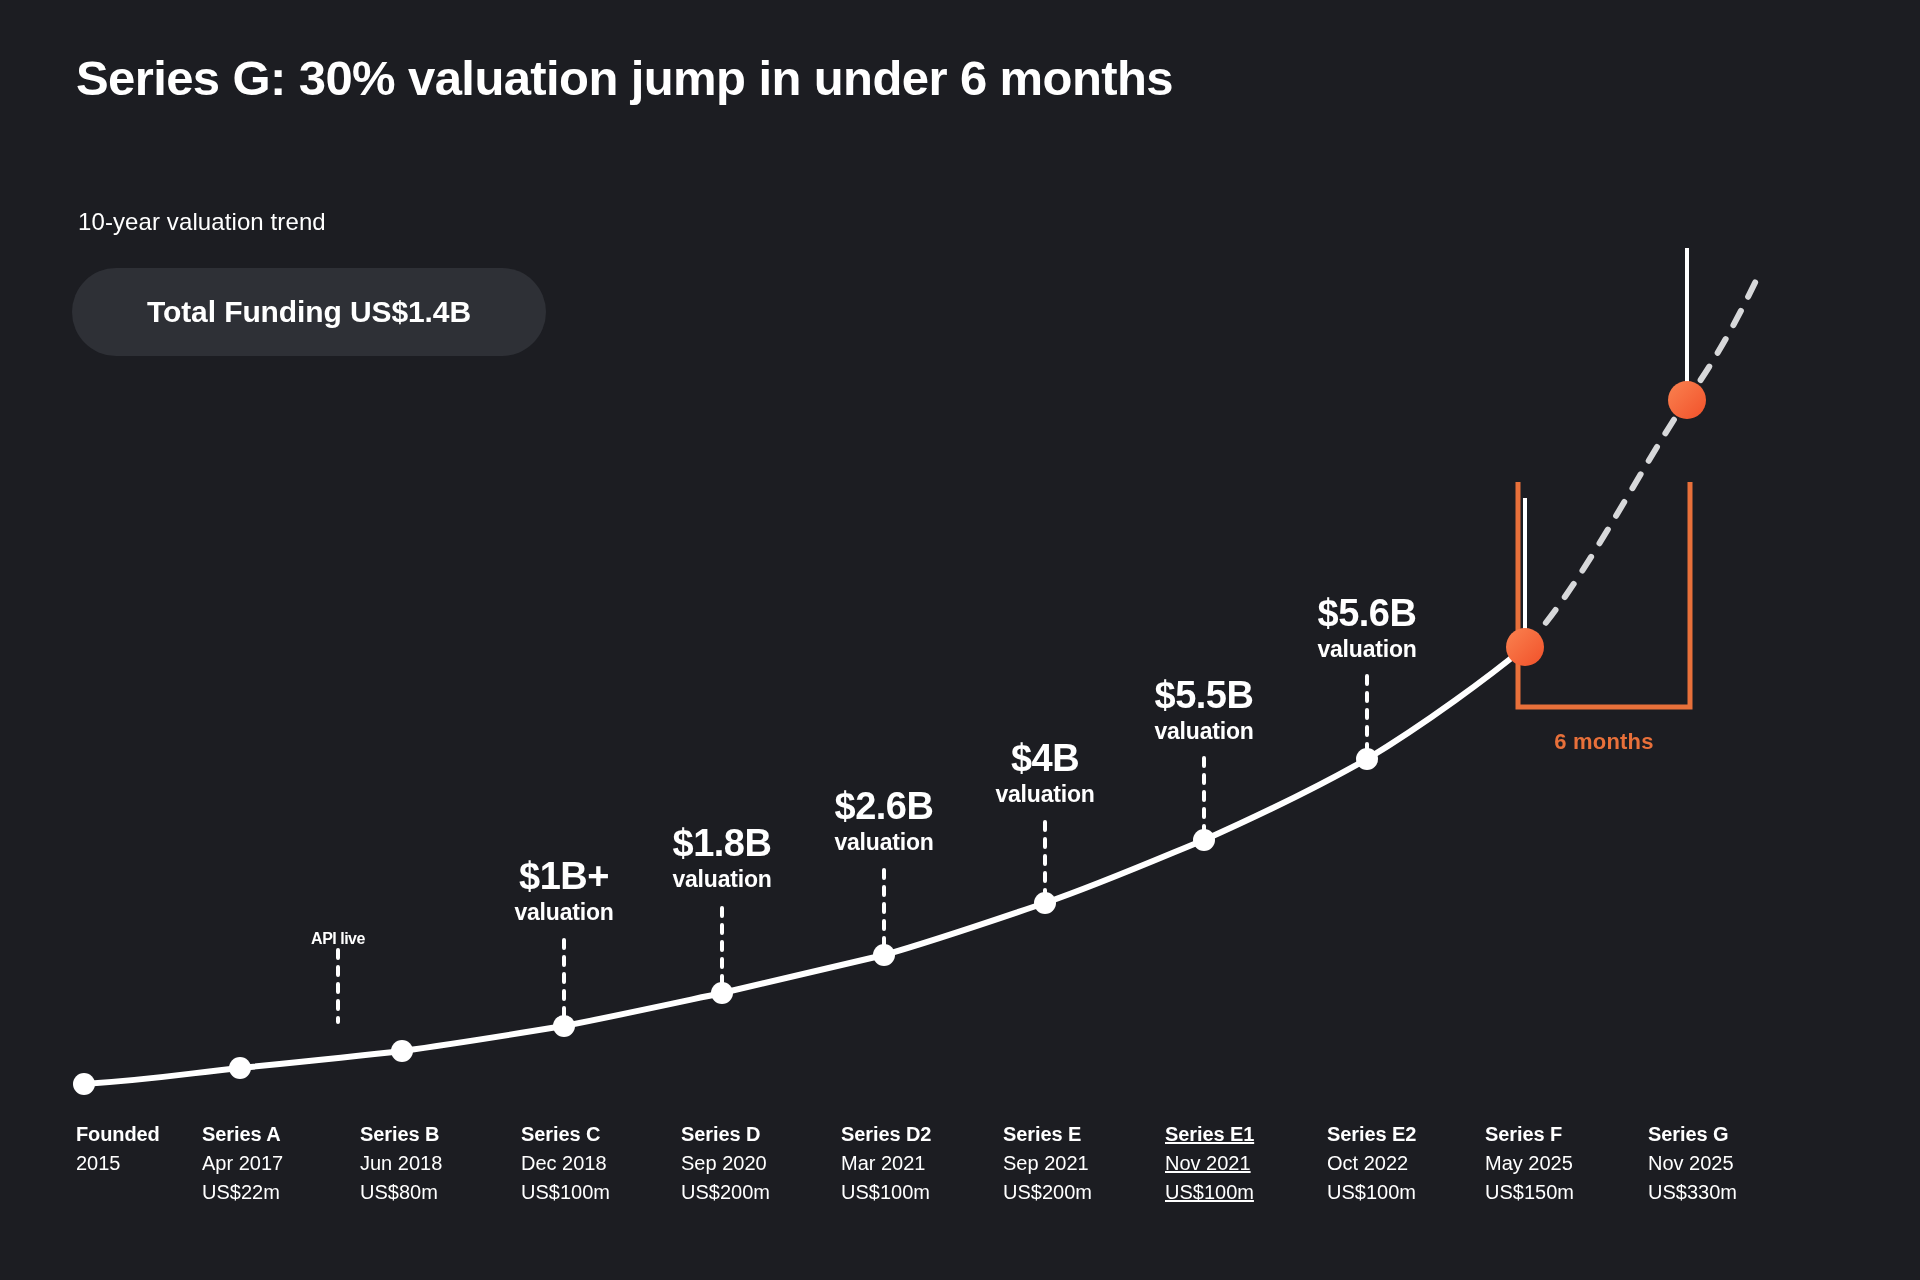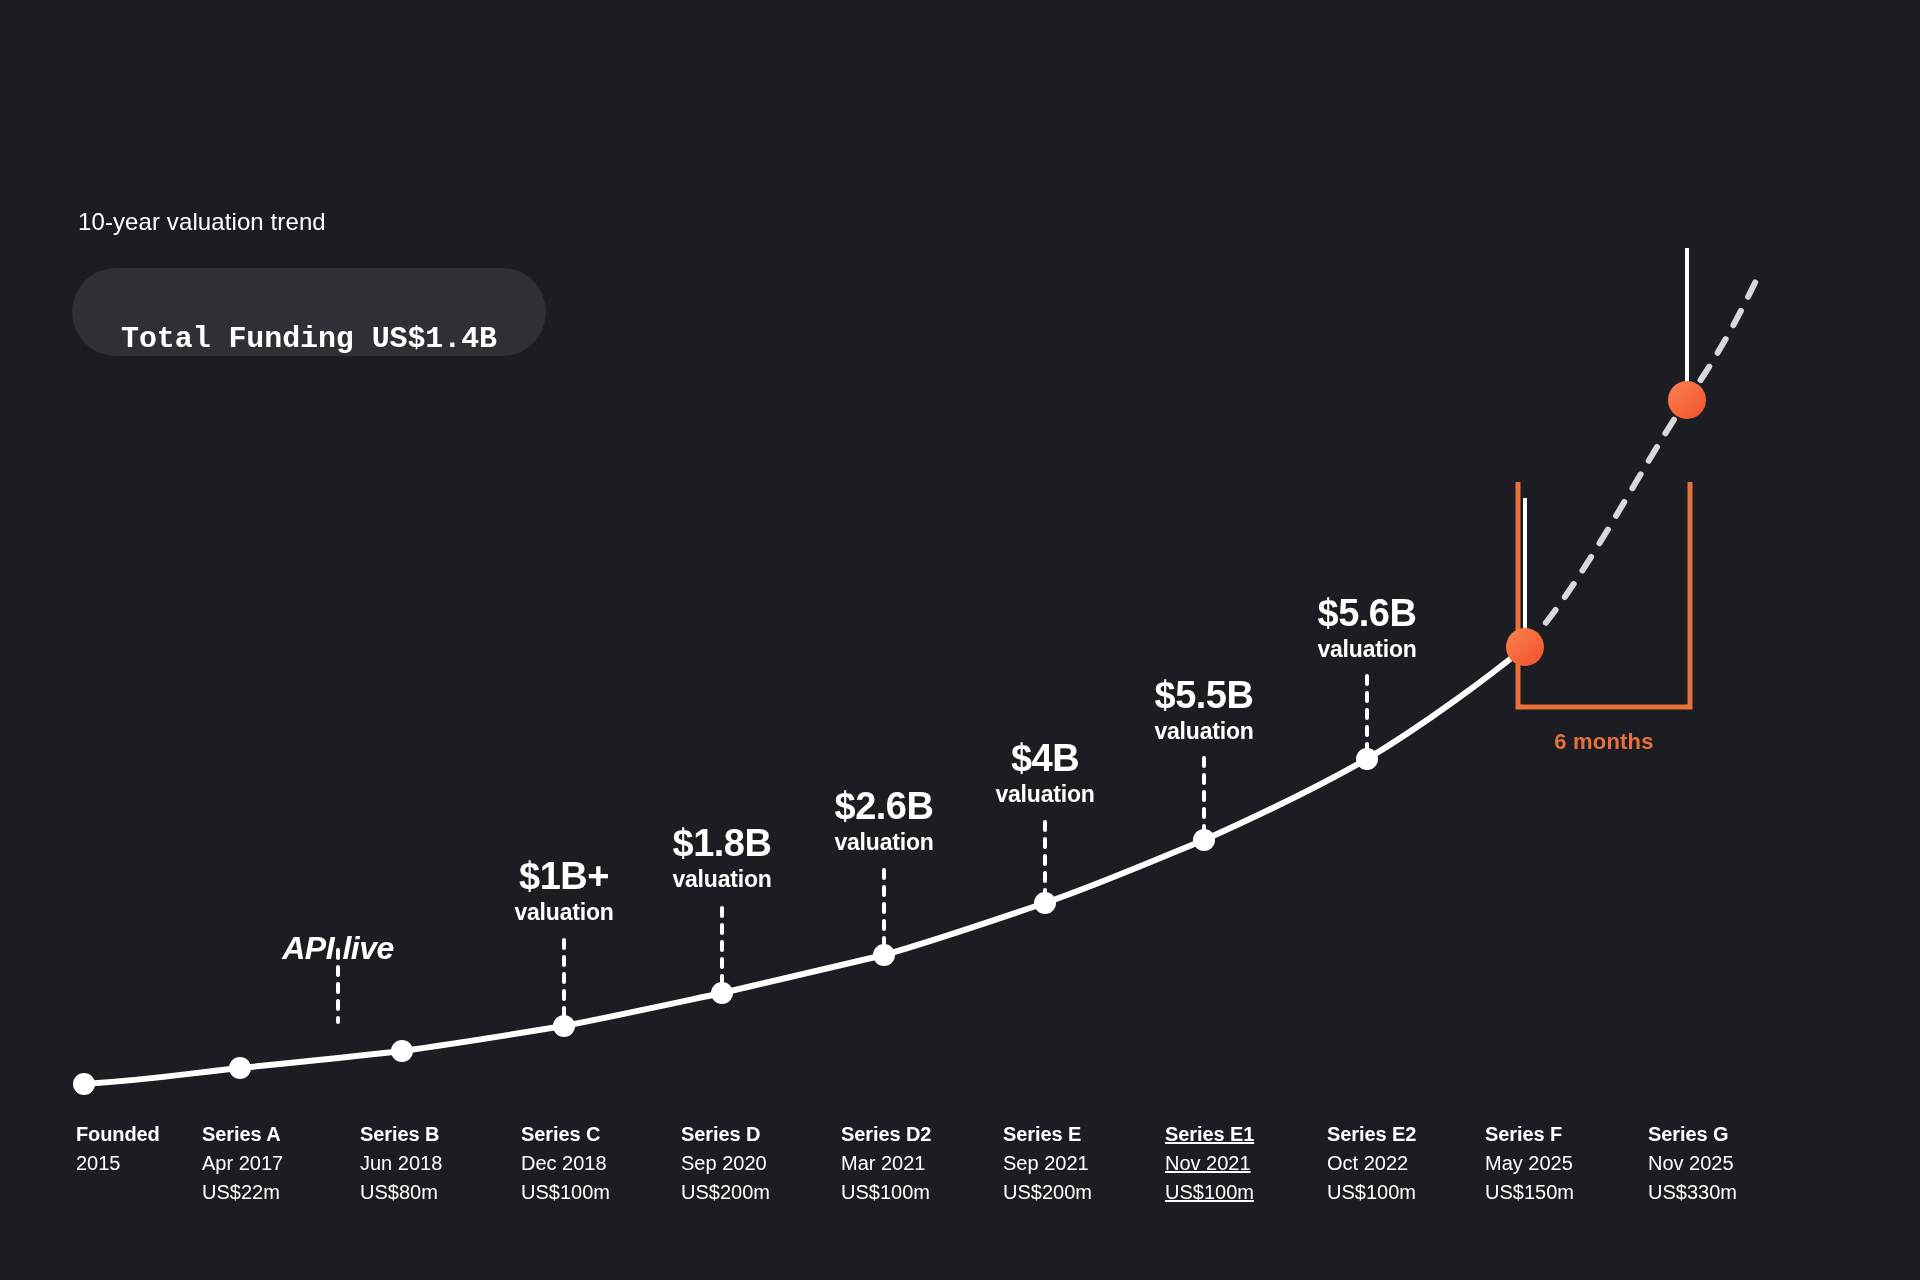--- a/index.html
+++ b/index.html
@@ -19,41 +19,41 @@
   }
   .subtitle {
     position: absolute; left: 78px; top: 208px;
     font-size: 24px; font-weight: 400; color: #ffffff;
     letter-spacing: 0.1px; white-space: nowrap;
   }
   .funding-pill {
     position: absolute; left: 72px; top: 268px;
     width: 474px; height: 88px; border-radius: 44px;
     background: #2e3036;
-    display: flex; align-items: flex-end; justify-content: center; font-family: Liberation Mono, monospace;
+    display: flex; align-items: center; justify-content: center;
   }
   .funding-pill-label {
     font-size: 30px; font-weight: 700; color: #ffffff;
     letter-spacing: -0.1px; white-space: nowrap;
   }
 
   
   #chart-svg { position: absolute; left: 0; top: 0; width: 1920px; height: 1280px; }
 
   
   .pt-label {
     position: absolute; text-align: center; color: #ffffff;
     white-space: nowrap; transform: translateX(-50%);
   }
   .pt-label .v { display:block; font-weight: 700; letter-spacing: -0.5px; }
   .pt-label .s { display:block; font-weight: 700; font-size: 23px; letter-spacing: -0.2px; margin-top: 1px;}
   .pt-label.sz-md .v { font-size: 38px; }
   .pt-label.sz-lg .v { font-size: 62px; }
   .pt-label.sz-xl .v { font-size: 72px; }
-  .pt-label.plain .v { font-size: 32px; font-weight: 700; font-style: italic; }
+  .pt-label.plain .v { font-size: 16px; font-weight: 700; }
 
   
   .bracket-label {
     position: absolute; font-size: 22px; font-weight: 700;
     color: #e8703a; letter-spacing: 0.2px; white-space: nowrap;
     transform: translateX(-50%);
   }
 
   
   .axis-item {
@@ -61,20 +61,21 @@
   }
   .axis-item .ax-name { display:block; font-size: 20px; font-weight: 700; letter-spacing: -0.1px; margin-top: 11px; }
   .axis-item .ax-date { display:block; font-size: 20px; font-weight: 400; margin-top: 6px; }
   .axis-item .ax-amt  { display:block; font-size: 20px; font-weight: 400; margin-top: 6px; }
 </style>
 </head>
 <body>
 
 <div id="root">
 
+  <div class="title">Series G: 30% valuation jump in under 6 months</div>
   <div class="subtitle">10-year valuation trend</div>
 
   <div class="funding-pill">
     <span class="funding-pill-label">Total Funding US$1.4B</span>
   </div>
 
   <svg id="chart-svg" viewBox="0 0 1920 1280" preserveAspectRatio="none" aria-hidden="true">
     <defs>
       <linearGradient id="orangeGrad" x1="0" y1="0" x2="1" y2="1">
         <stop offset="0%" stop-color="#fa8250"></stop>

